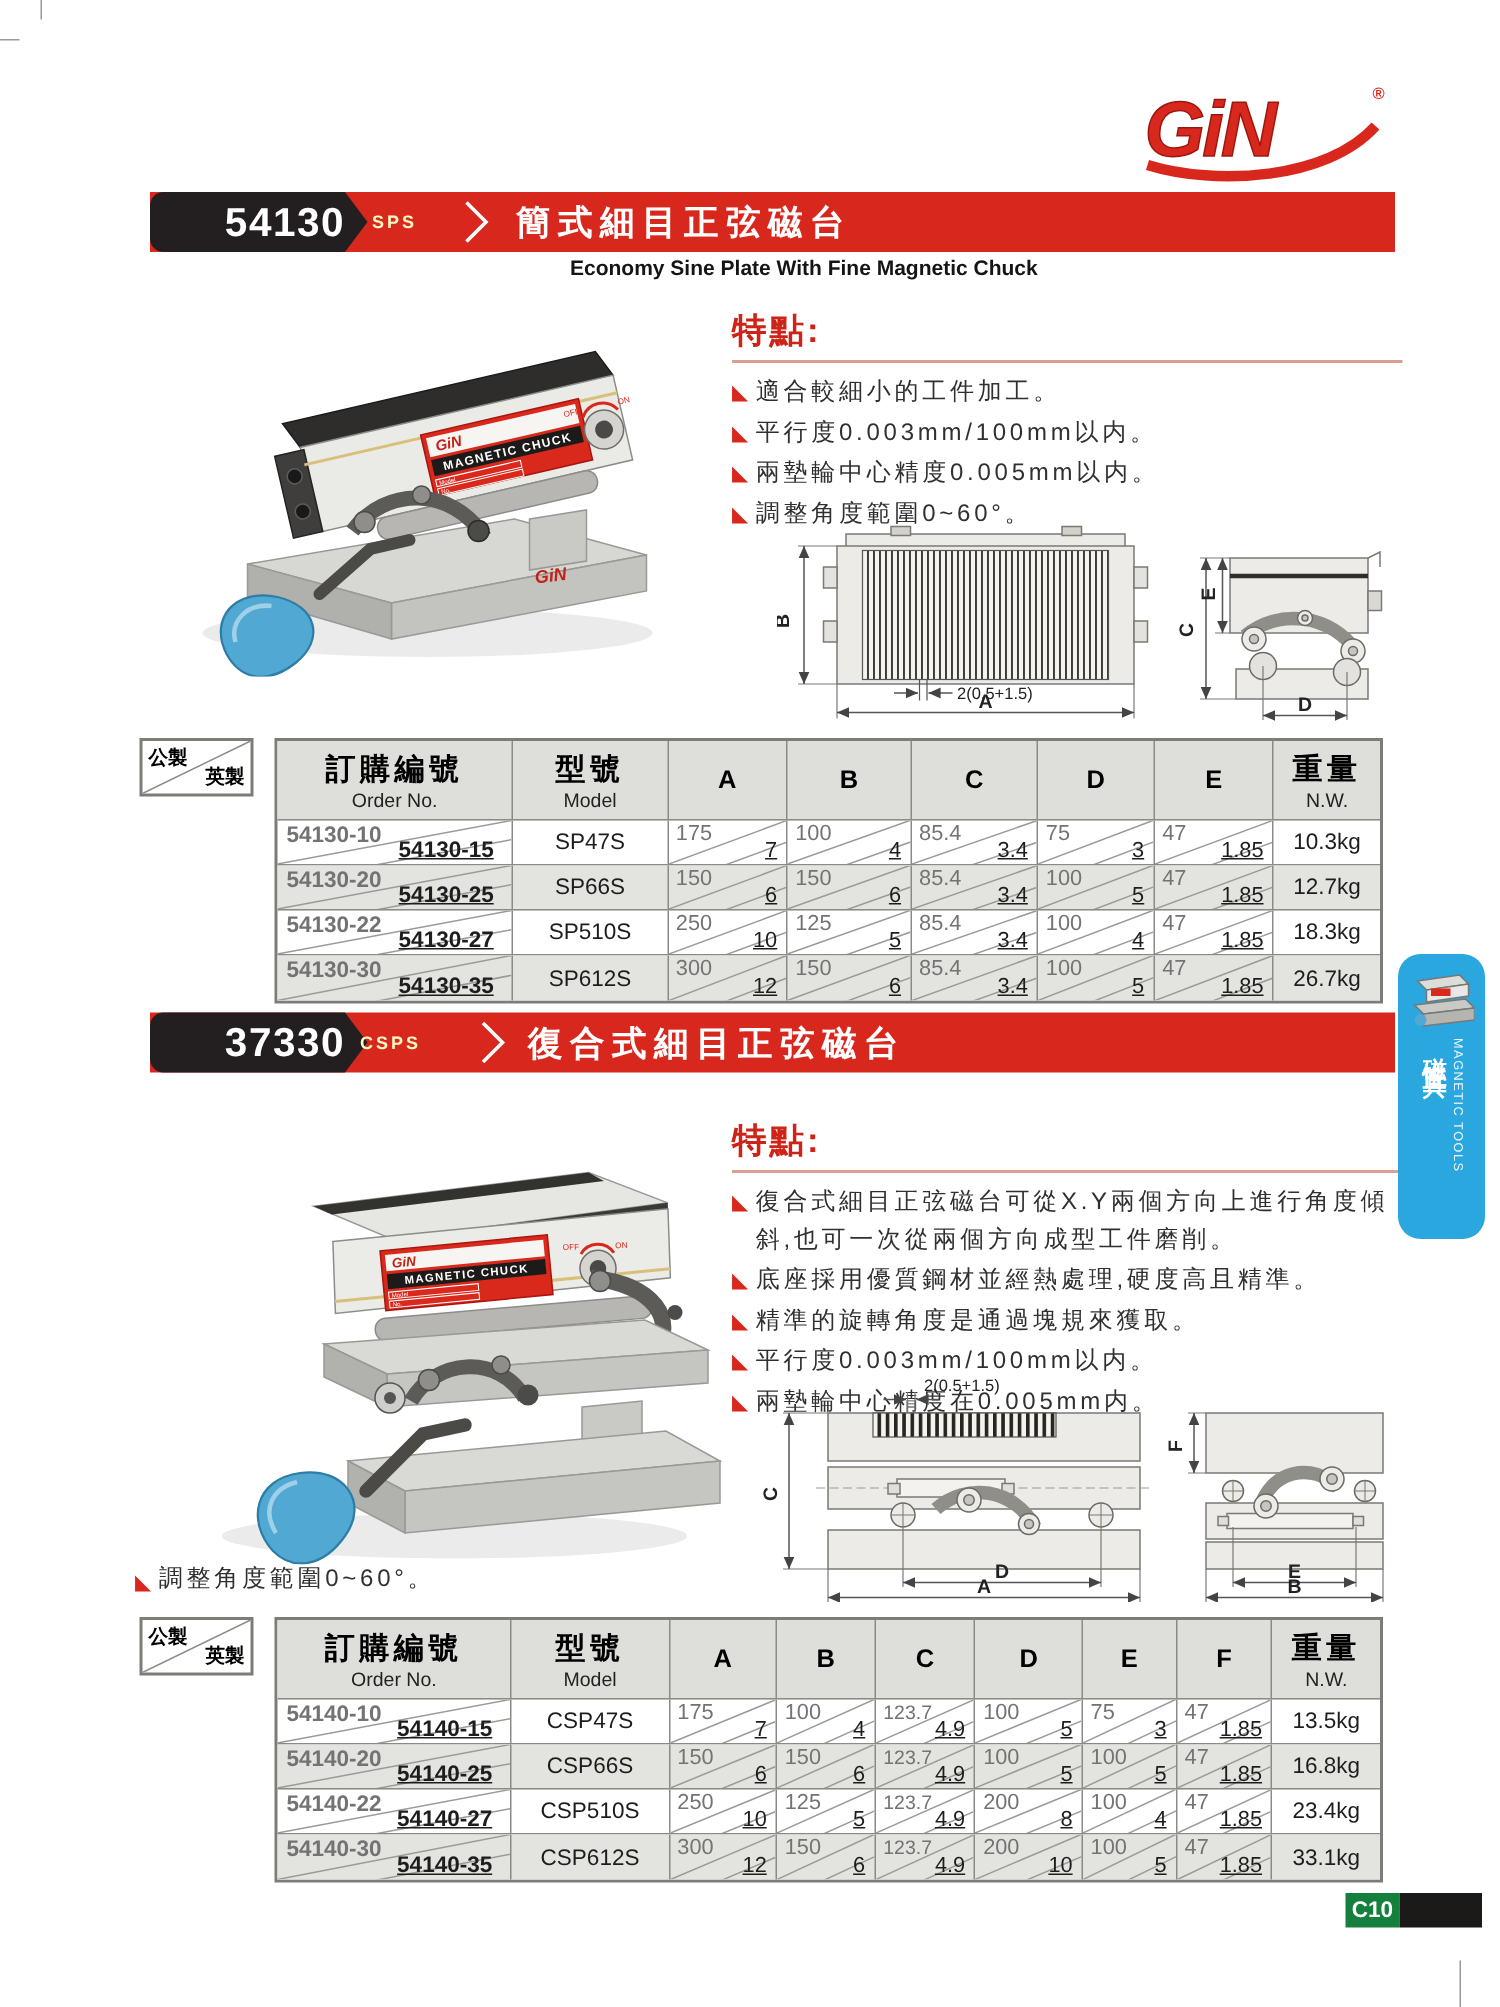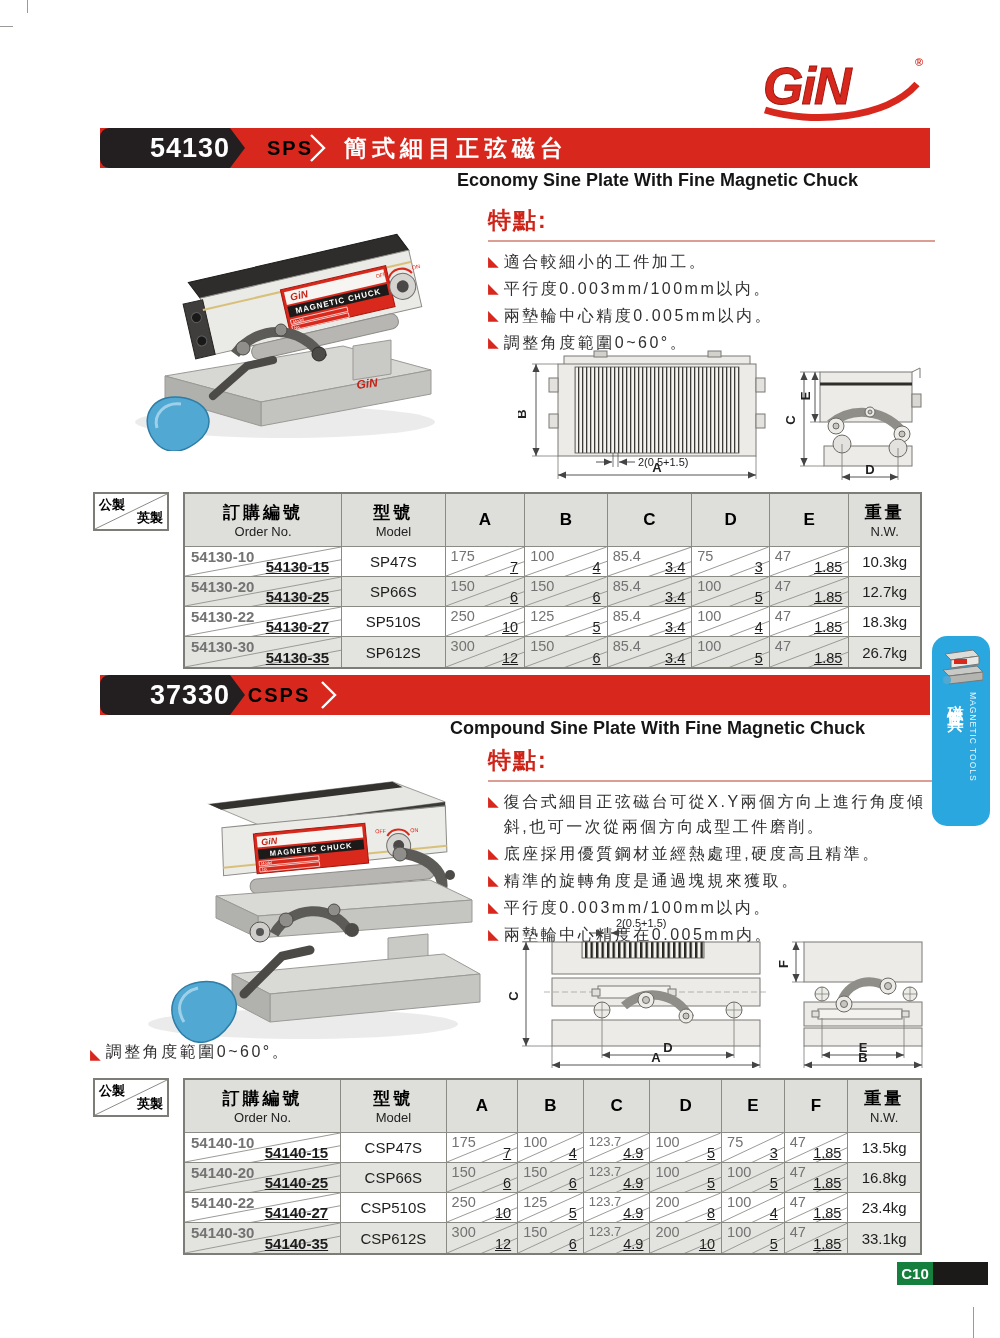--- a/index.html
+++ b/index.html
@@ -10,31 +10,31 @@
   .mark { position:absolute; background:#9a9a96; }
 
   
   .logo { position:absolute; left:735px; top:50px; width:200px; height:72px; }
 
   
   .banner { position:absolute; left:100px; width:830px; height:40px; background:#d8281e; }
   .code-box { position:absolute; left:0; top:0; width:130px; height:40px; background:#231f20; border-radius:9px 0 0 9px; text-align:right; }
   .code-box span { line-height:40px; color:#fff; font-weight:800; font-size:27px; letter-spacing:1px; }
   .code-tip { position:absolute; left:130px; top:0; width:0; height:0; border-top:20px solid transparent; border-bottom:20px solid transparent; border-left:15px solid #231f20; }
-  .series { position:absolute; top:0; color:#000000; font-weight:700; font-size:20px; letter-spacing:2px; line-height:40px; text-align:center; }
+  .series { position:absolute; top:0; color:#fef9c3; font-weight:700; font-size:12px; letter-spacing:2px; line-height:40px; text-align:left; }
   .b1 .series { left:148px; width:84px; }
   .b2 .series { left:140px; width:78px; }
   .chev { position:absolute; top:4px; }
   .b1 .chev { left:207px; }
   .b2 .chev { left:218px; }
   .title-zh { position:absolute; top:0; color:#fff; font-weight:700; font-size:23px; letter-spacing:5px; line-height:40px; white-space:nowrap; }
   .b1 .title-zh { left:244px; }
   .b2 .title-zh { left:252px; }
 
-  .subtitle-en { position:absolute; left:380px; width:555px; text-align:center; font-size:18px; font-weight:700; color:#151515; }
+  .subtitle-en { position:absolute; left:380px; width:555px; text-align:left; font-size:14px; font-weight:700; color:#151515; }
 
   
   .features { position:absolute; left:488px; width:447px; }
   .feat-head { color:#cf2318; font-size:23px; font-weight:700; letter-spacing:2px; padding-bottom:4px; border-bottom:2px solid #dc9d92; margin-bottom:7px; }
   .feat-item { display:flex; align-items:flex-start; line-height:25px; margin-bottom:2px; }
   .tri { color:#d8281e; font-size:14px; line-height:25px; margin-right:5px; flex:none; }
   .feat-text { font-size:16px; color:#303030; letter-spacing:2.5px; font-weight:500; }
   .solo-feat { position:absolute; left:90px; display:flex; }
 
   
@@ -45,21 +45,21 @@
 
   .spec-table { position:absolute; left:183px; width:739px; border:2px solid #7d7d78; background:#fff; font-size:14px; }
   .thead, .trow { display:flex; }
   .thead { height:53px; background:#dededa; border-bottom:1px solid #8b8b86; }
   .trow { height:30px; border-bottom:1px solid #8b8b86; }
   .tbody .trow:last-of-type { border-bottom:none; }
   .tbody .trow:nth-child(even) { background:#e3e3df; }
   .cell { position:relative; border-right:1px solid #8b8b86; height:100%; overflow:hidden; }
   .cell:last-child { border-right:none; }
   .th { display:flex; flex-direction:column; align-items:center; justify-content:center; }
-  .th .zh { font-size:17px; font-weight:700; letter-spacing:3px; }
+  .th .zh { font-size:20px; font-weight:700; letter-spacing:3px; }
   .th .en { font-size:13px; color:#222; }
   .th.letter { font-size:17px; font-weight:700; justify-content:center; }
   .cell .m { position:absolute; top:1px; left:5px; font-size:14.5px; color:#737373; }
   .cell .i { position:absolute; bottom:1px; right:6px; font-size:14.5px; color:#1d1d1d;text-decoration:underline; }
   .c-order .m { font-weight:700; font-size:15px; left:6px; }
   .c-order .i { font-weight:700; font-size:15px; right:12px; }
   .c-center { display:flex; align-items:center; justify-content:center; font-size:15px; color:#1d1d1d; }
   .w158{width:158px} .w157{width:157px} .w106{width:106px} .w104{width:104px}
   .w85{width:85px} .w83{width:83px} .w80{width:80px} .w78{width:78px}
   .w72{width:72px} .w71{width:71px} .w67{width:67px} .w66{width:66px}
@@ -512,22 +512,22 @@
 
   <div class="banner b2" style="top:675px">
     <div class="code-box"><span>37330</span></div>
     <div class="code-tip"></div>
     <span class="series">CSPS</span>
     <span class="chev">
       <svg width="22" height="32" viewBox="0 0 22 32">
           <polyline points="4,3 17,16 4,29" fill="none" stroke="#ffffff" stroke-width="2.4"></polyline>
         </svg>
     </span>
-  </div>
-  <div class="subtitle-en" style="top:718px">Compound Sine Plate With Fine Magnetic Chuck</div>
+    <span class="title-zh">復合式細目正弦磁台</span>
+  </div>
 
   <div class="abs" style="left:98px;top:748px">
     <svg width="385" height="295" viewBox="0 0 385 295">
       <ellipse cx="205" cy="276" rx="155" ry="15" fill="rgba(0,0,0,0.08)"></ellipse>
       <g transform="rotate(-2 230 80)">
         <polygon points="112,52 296,36 348,58 164,76" fill="#e6e6e2" stroke="#9a9995"></polygon>
         <polygon points="112,52 296,36 306,42 124,58" fill="#34322f"></polygon>
         <polygon points="164,76 348,58 348,66 164,84" fill="#3b3936"></polygon>
         <polygon points="124,76 348,62 348,108 124,124" fill="#ebebe7" stroke="#8d8c88"></polygon>
         <line x1="124" y1="116" x2="348" y2="102" stroke="#d9c07a" stroke-width="2"></line>

